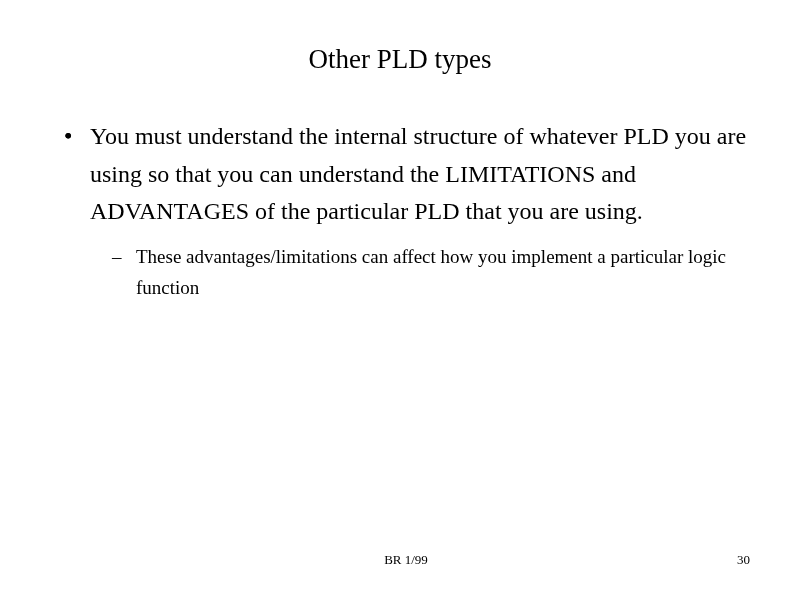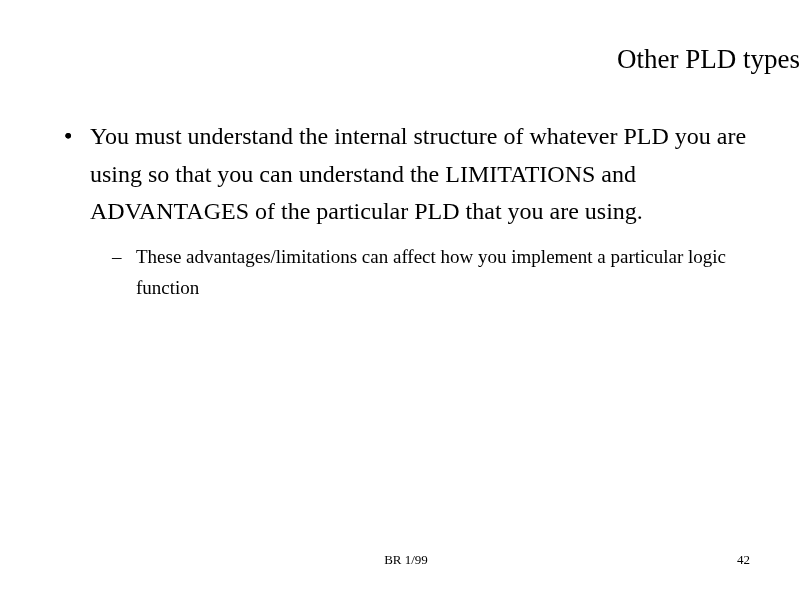--- a/index.html
+++ b/index.html
@@ -18,21 +18,21 @@
     position: relative;
     width: 800px;
     height: 600px;
     box-sizing: border-box;
   }
   .slide-title {
     position: absolute;
     top: 42px;
     left: 0;
     width: 800px;
-    text-align: right;
+    text-align: center;
     font-size: 27px;
     line-height: 34px;
     font-family: "Liberation Serif", serif;
     color: #000000;
   }
   .body-content {
     position: absolute;
     top: 118px;
     left: 44px;
     width: 712px;
@@ -129,16 +129,16 @@
         <li>
           <span class="dash">–</span>
           <span>These advantages/limitations can affect how you implement a particular logic function</span>
         </li>
       </ul>
     </div>
   </div>
 
   <div class="footer">
     <div class="footer-center">BR 1/99</div>
-    <div class="footer-page">42</div>
+    <div class="footer-page">30</div>
   </div>
 
 </div>
 
 </body></html>

